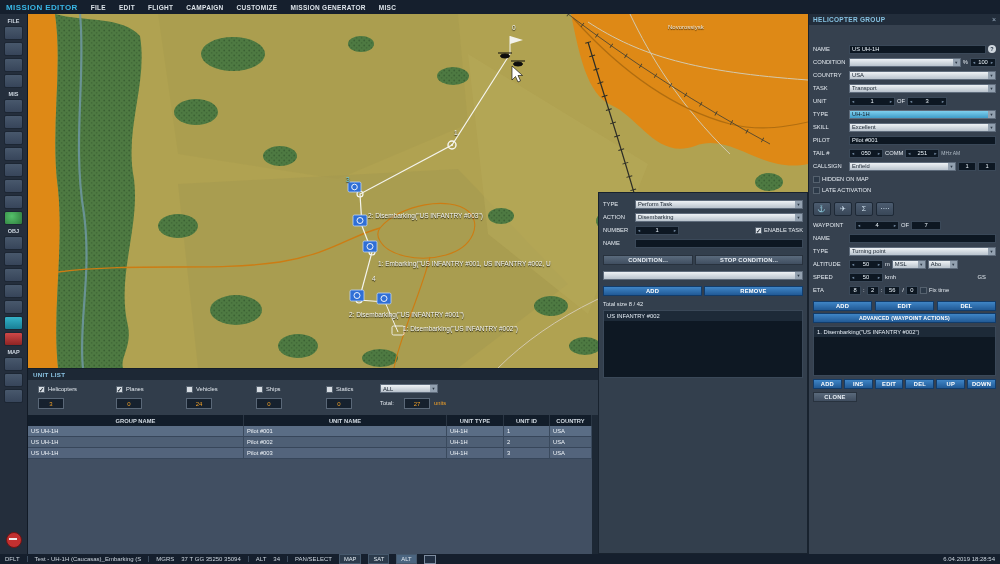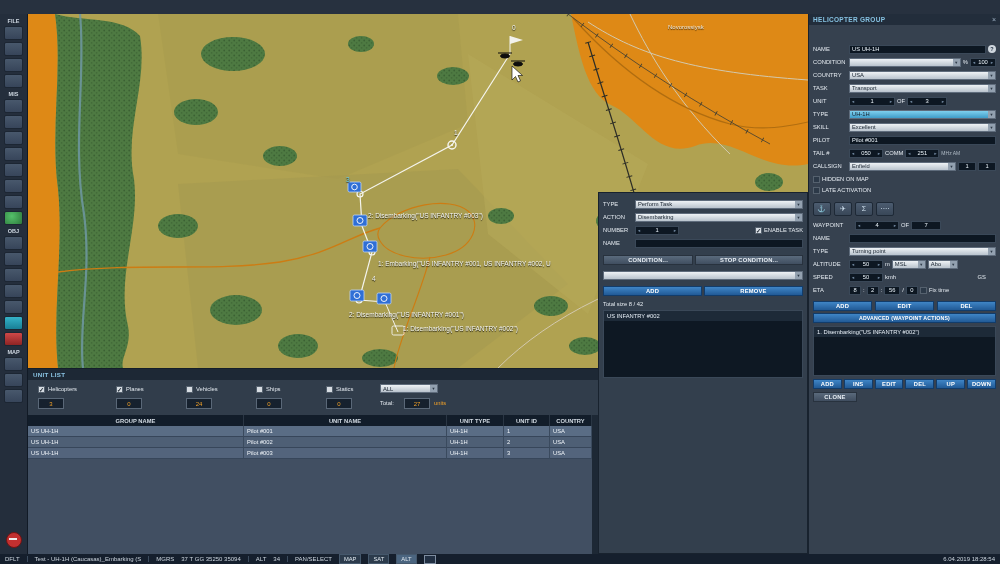--- a/index.html
+++ b/index.html
@@ -95,20 +95,30 @@
         align-items:center;font-size:5.8px;color:#dfe7ee;}
   .sbtn.on{background:#4b6580;}
   .sicon{width:10px;height:7px;border:1px solid #7e8da0;background:#223043;flex:none;}
   .sdate{margin-left:auto;}
 </style>
 </head>
 <body>
 
 <div class="app">
 
+  <div class="menubar">
+    <span class="mtitle">MISSION EDITOR</span>
+    <span class="mitem">FILE</span>
+    <span class="mitem">EDIT</span>
+    <span class="mitem">FLIGHT</span>
+    <span class="mitem">CAMPAIGN</span>
+    <span class="mitem">CUSTOMIZE</span>
+    <span class="mitem">MISSION GENERATOR</span>
+    <span class="mitem">MISC</span>
+  </div>
 
   <div class="ltb">
     <div class="lsec">FILE</div>
     <div class="licon"></div>
     <div class="licon"></div>
     <div class="licon"></div>
     <div class="licon"></div>
     <div class="lsec">MIS</div>
     <div class="licon"></div>
     <div class="licon"></div>

